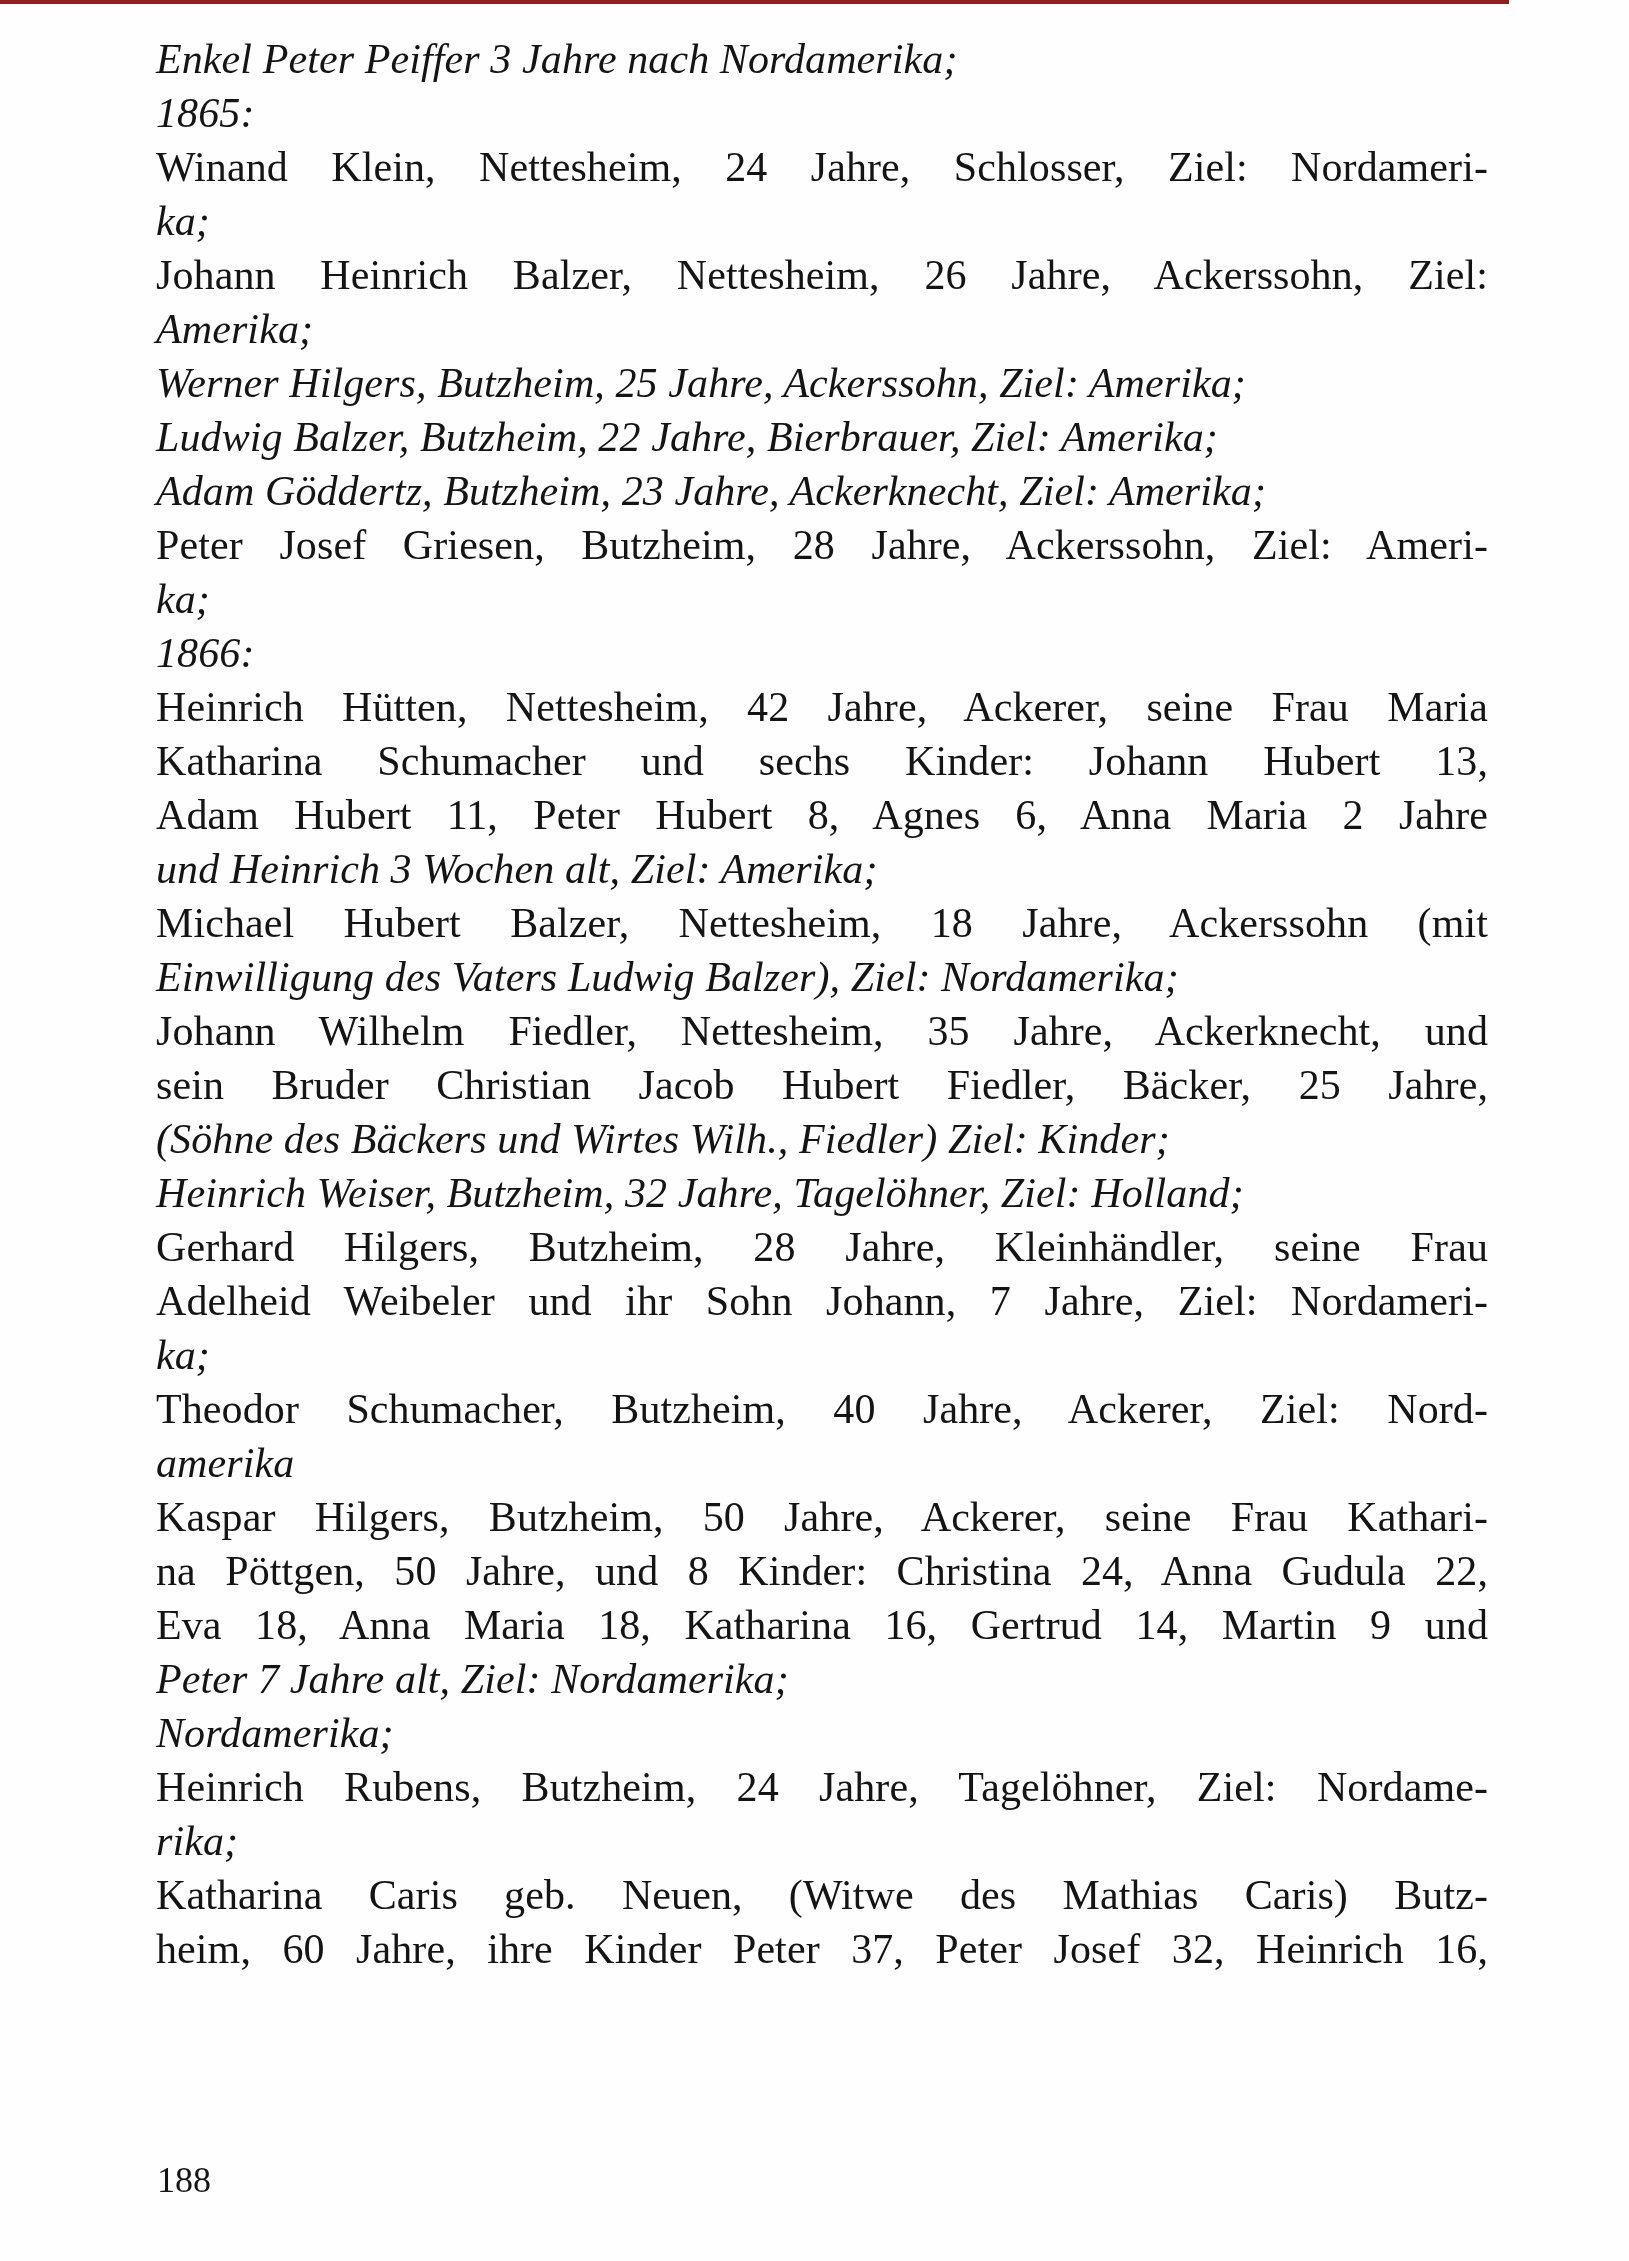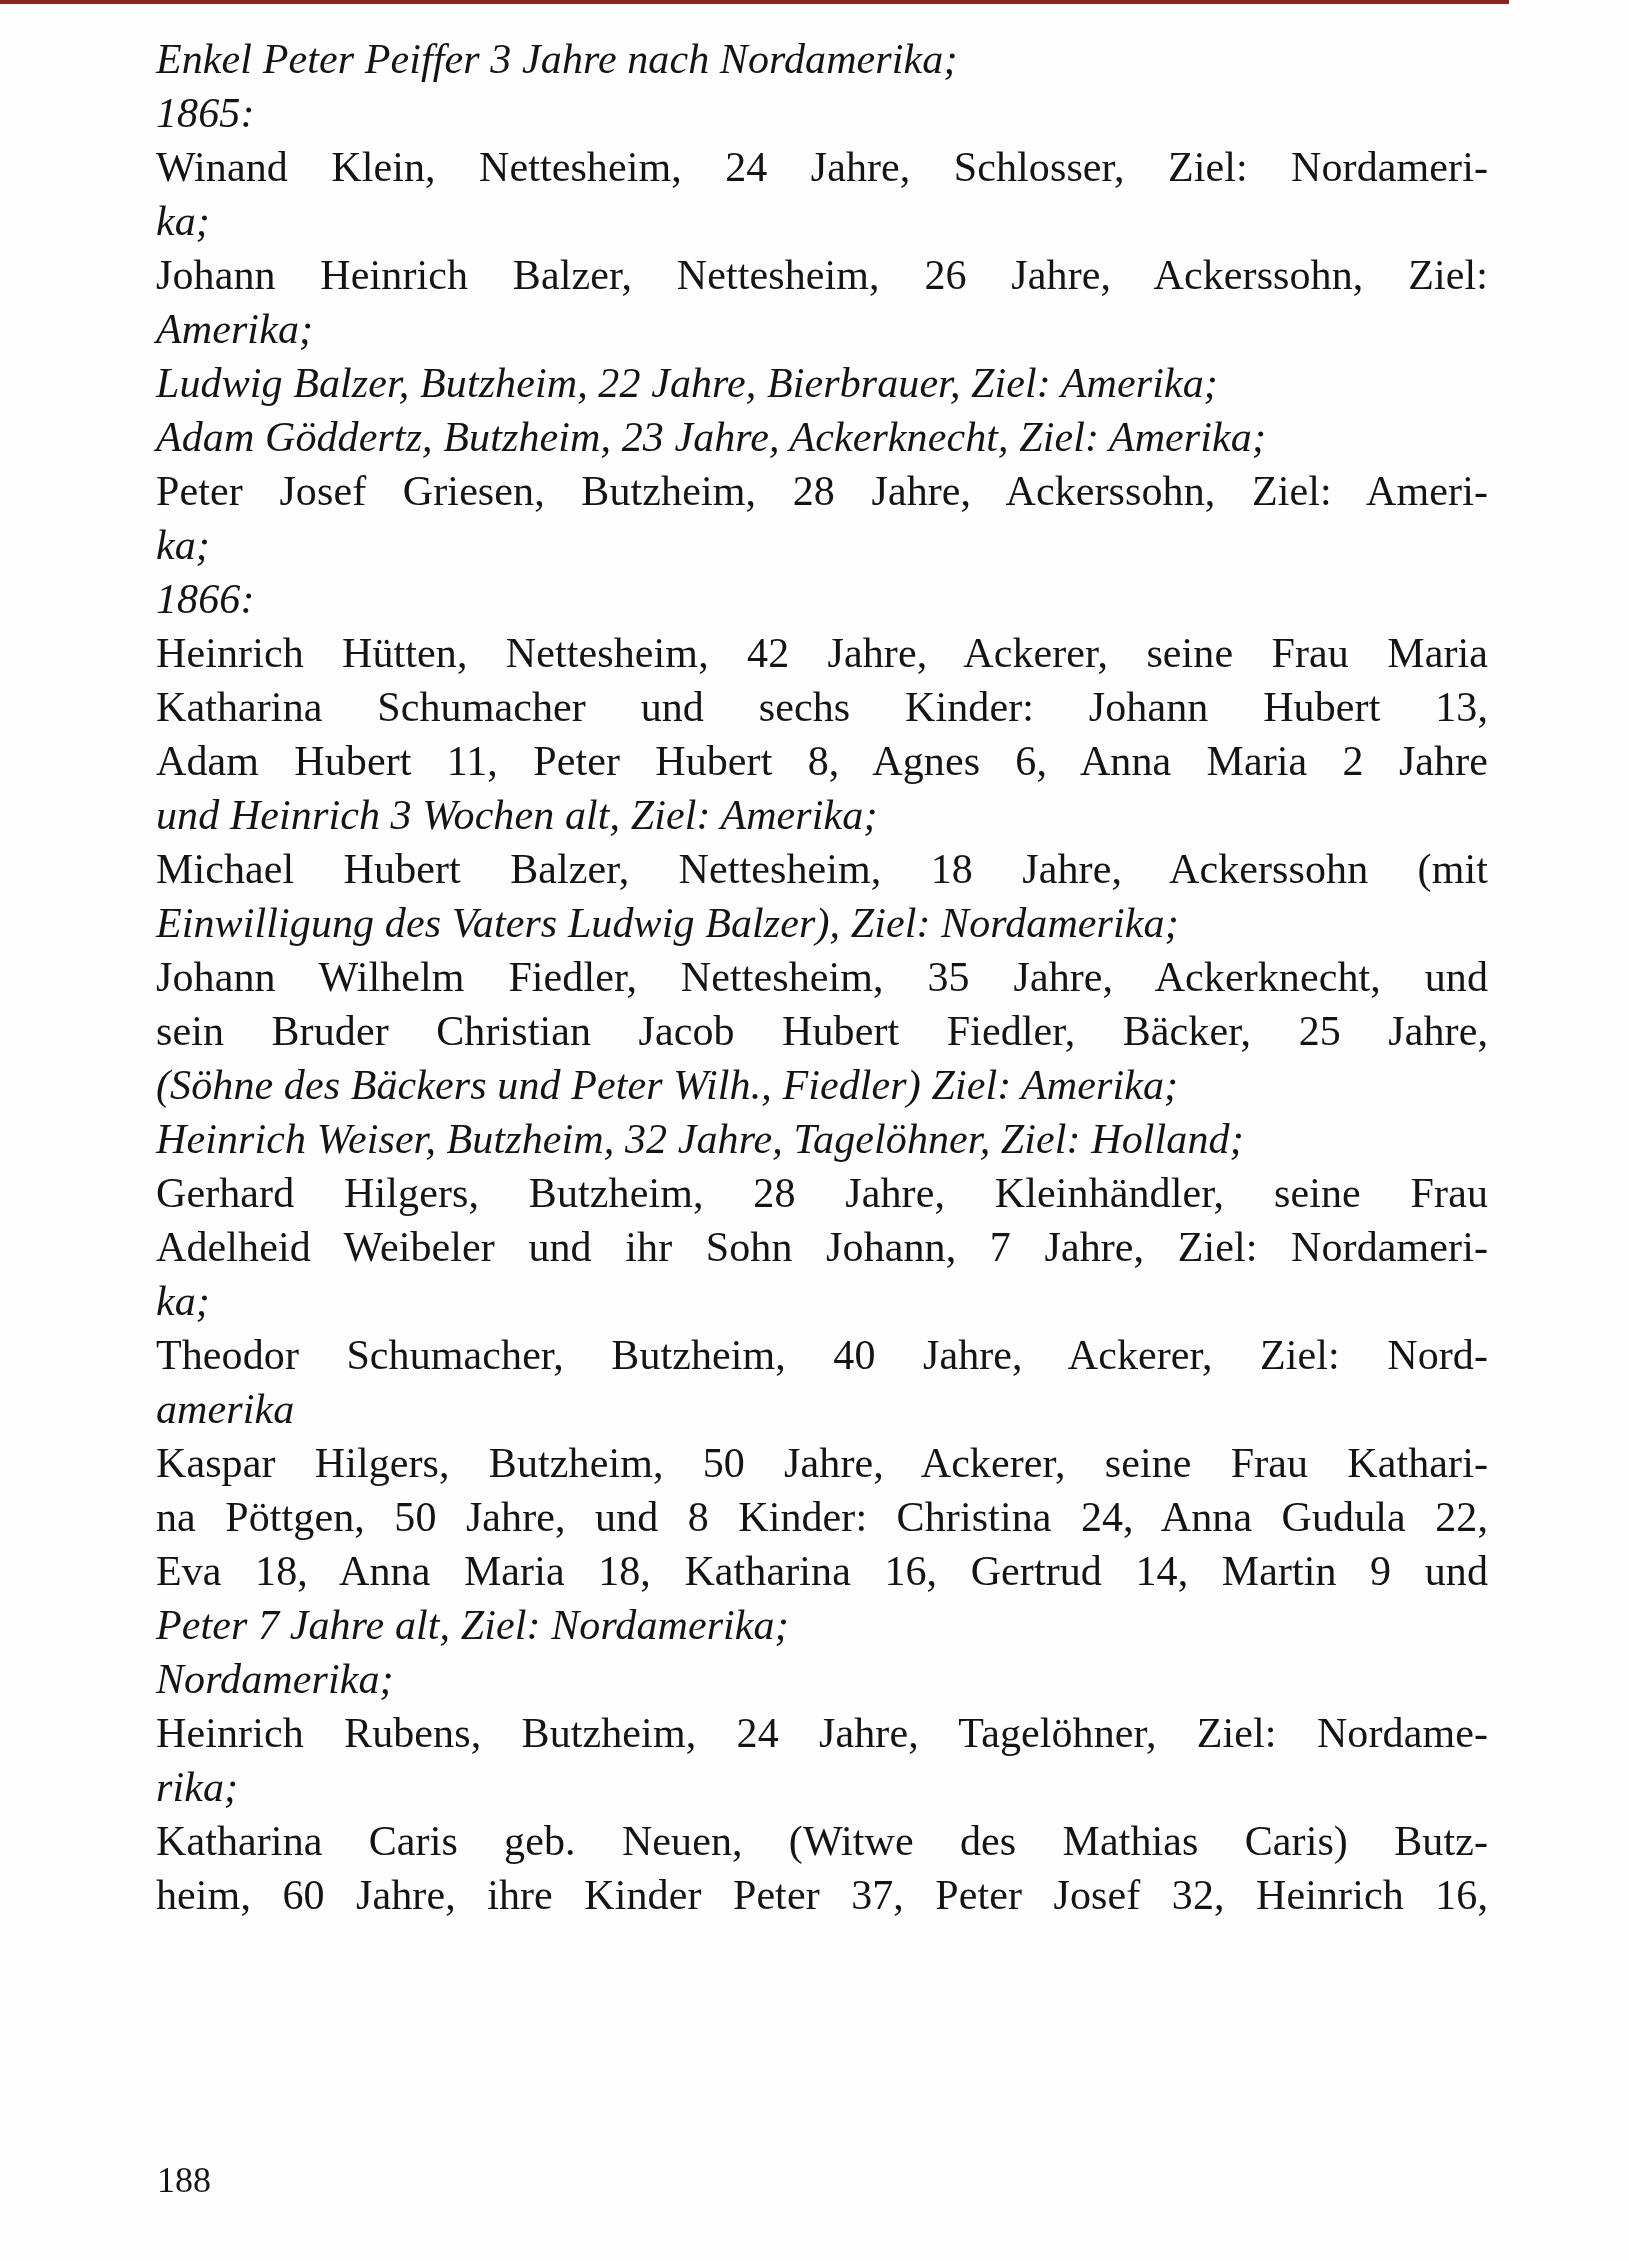--- a/index.html
+++ b/index.html
@@ -57,34 +57,35 @@
 
 <div class="scan-artifact"></div>
 
 <div class="text-block">
   <div class="line l">Enkel Peter Peiffer 3 Jahre nach Nordamerika;</div>
   <div class="line l">1865:</div>
   <div class="line j">Winand Klein, Nettesheim, 24 Jahre, Schlosser, Ziel: Nordameri-</div>
   <div class="line l">ka;</div>
   <div class="line j">Johann Heinrich Balzer, Nettesheim, 26 Jahre, Ackerssohn, Ziel:</div>
   <div class="line l">Amerika;</div>
+  <div class="line l">Werner Hilgers, Butzheim, 25 Jahre, Ackerssohn, Ziel: Amerika;</div>
   <div class="line l">Ludwig Balzer, Butzheim, 22 Jahre, Bierbrauer, Ziel: Amerika;</div>
   <div class="line l">Adam Göddertz, Butzheim, 23 Jahre, Ackerknecht, Ziel: Amerika;</div>
   <div class="line j">Peter Josef Griesen, Butzheim, 28 Jahre, Ackerssohn, Ziel: Ameri-</div>
   <div class="line l">ka;</div>
   <div class="line l">1866:</div>
   <div class="line j">Heinrich Hütten, Nettesheim, 42 Jahre, Ackerer, seine Frau Maria</div>
   <div class="line j">Katharina Schumacher und sechs Kinder: Johann Hubert 13,</div>
   <div class="line j">Adam Hubert 11, Peter Hubert 8, Agnes 6, Anna Maria 2 Jahre</div>
   <div class="line l">und Heinrich 3 Wochen alt, Ziel: Amerika;</div>
   <div class="line j">Michael Hubert Balzer, Nettesheim, 18 Jahre, Ackerssohn (mit</div>
   <div class="line l">Einwilligung des Vaters Ludwig Balzer), Ziel: Nordamerika;</div>
   <div class="line j">Johann Wilhelm Fiedler, Nettesheim, 35 Jahre, Ackerknecht, und</div>
   <div class="line j">sein Bruder Christian Jacob Hubert Fiedler, Bäcker, 25 Jahre,</div>
-  <div class="line l">(Söhne des Bäckers und Peter Wilh., Fiedler) Ziel: Amerika;</div>
+  <div class="line l">(Söhne des Bäckers und Wirtes Wilh., Fiedler) Ziel: Kinder;</div>
   <div class="line l">Heinrich Weiser, Butzheim, 32 Jahre, Tagelöhner, Ziel: Holland;</div>
   <div class="line j">Gerhard Hilgers, Butzheim, 28 Jahre, Kleinhändler, seine Frau</div>
   <div class="line j">Adelheid Weibeler und ihr Sohn Johann, 7 Jahre, Ziel: Nordameri-</div>
   <div class="line l">ka;</div>
   <div class="line j">Theodor Schumacher, Butzheim, 40 Jahre, Ackerer, Ziel: Nord-</div>
   <div class="line l">amerika</div>
   <div class="line j">Kaspar Hilgers, Butzheim, 50 Jahre, Ackerer, seine Frau Kathari-</div>
   <div class="line j">na Pöttgen, 50 Jahre, und 8 Kinder: Christina 24, Anna Gudula 22,</div>
   <div class="line j">Eva 18, Anna Maria 18, Katharina 16, Gertrud 14, Martin 9 und</div>
   <div class="line l">Peter 7 Jahre alt, Ziel: Nordamerika;</div>

